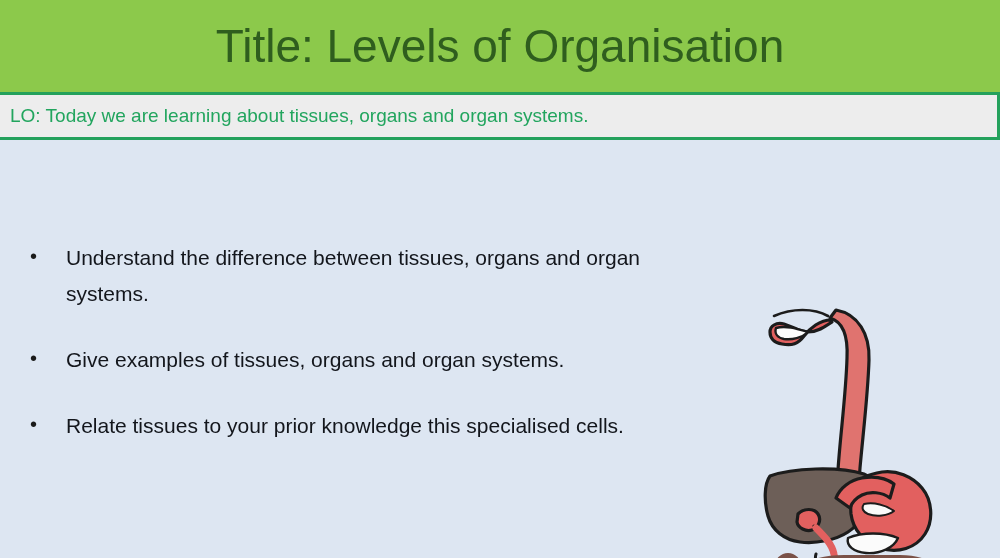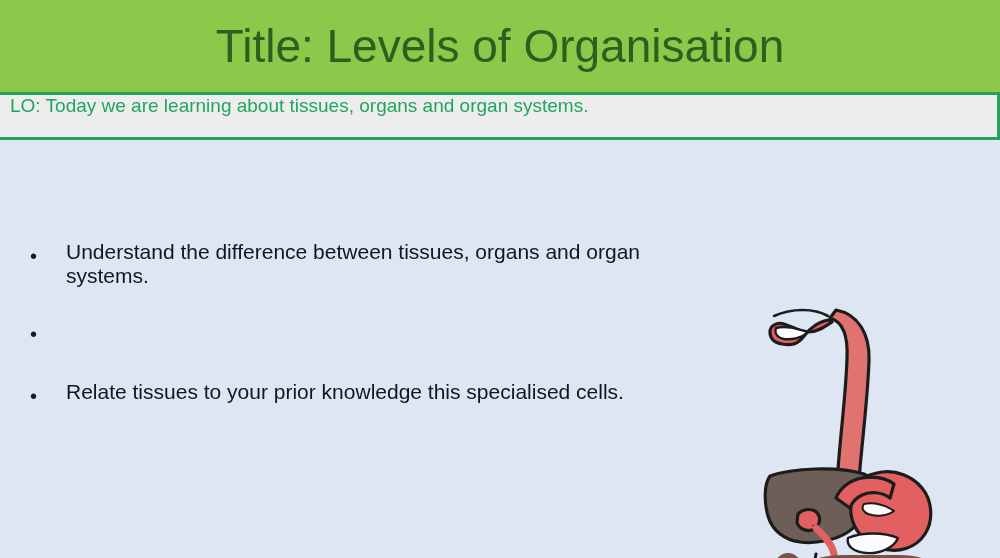--- a/index.html
+++ b/index.html
@@ -28,21 +28,21 @@
   }
 
   
   .lo-bar{
     position:absolute;left:0;top:92px;width:1000px;height:48px;
     background:#ededed;
     border-top:3px solid #24a15c;
     border-bottom:3px solid #24a15c;
     border-right:3px solid #24a15c;
     box-sizing:border-box;
-    display:flex;align-items:flex-start;
+    display:flex;align-items:center;
   }
   .lo-text{
     color:#22a55e;
     font-size:19px;
     font-weight:400;
     padding-left:10px;
     white-space:nowrap;
   }
 
   
@@ -71,21 +71,21 @@
     font-size:20px;
     line-height:32px;
     text-align:left;
     padding-left:8px;
     box-sizing:border-box;
   }
   .bullet-text{
     flex:1 1 auto;
     color:#13161c;
     font-size:21px;
-    line-height:24px;
+    line-height:36px;
     max-width:610px;
   }
 
   
   .organ-art{
     position:absolute;left:752px;top:158px;
     width:240px;height:390px;
   }
   .organ-art svg{display:block;width:100%;height:100%;}
 </style>
@@ -107,20 +107,21 @@
 
     <div class="bullet-list">
 
       <div class="bullet-row">
         <div class="bullet-dot">•</div>
         <div class="bullet-text">Understand the difference between tissues, organs and organ systems.</div>
       </div>
 
       <div class="bullet-row">
         <div class="bullet-dot">•</div>
+        <div class="bullet-text">Give examples of tissues, organs and organ systems.</div>
       </div>
 
       <div class="bullet-row">
         <div class="bullet-dot">•</div>
         <div class="bullet-text">Relate tissues to your prior knowledge this specialised cells.</div>
       </div>
 
     </div>
 
     <div class="organ-art">

